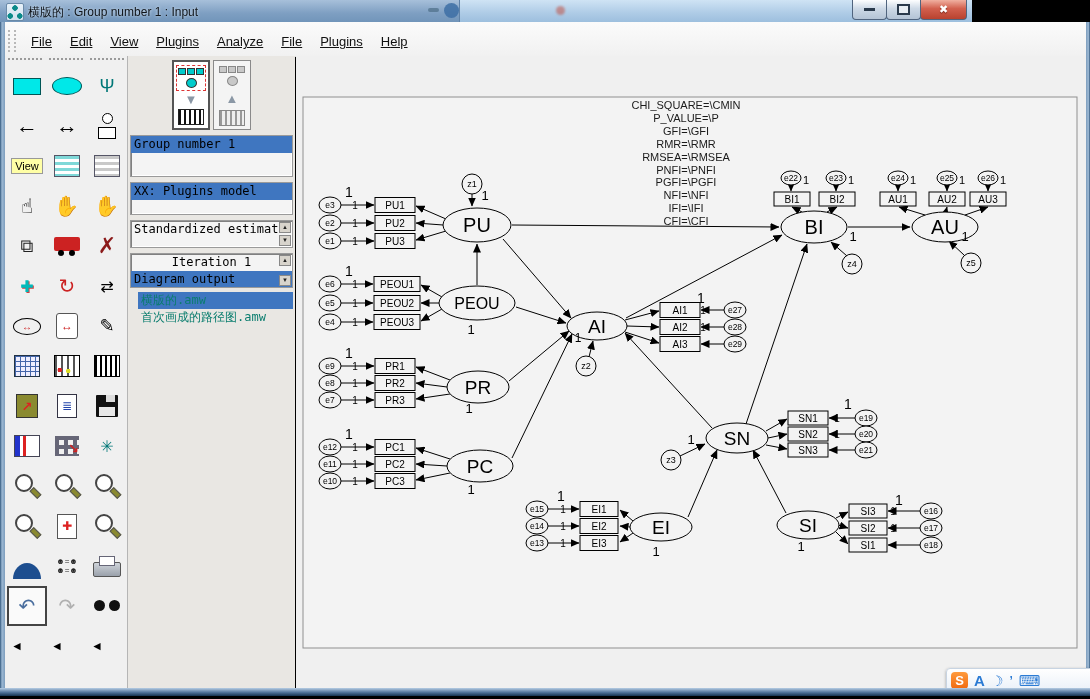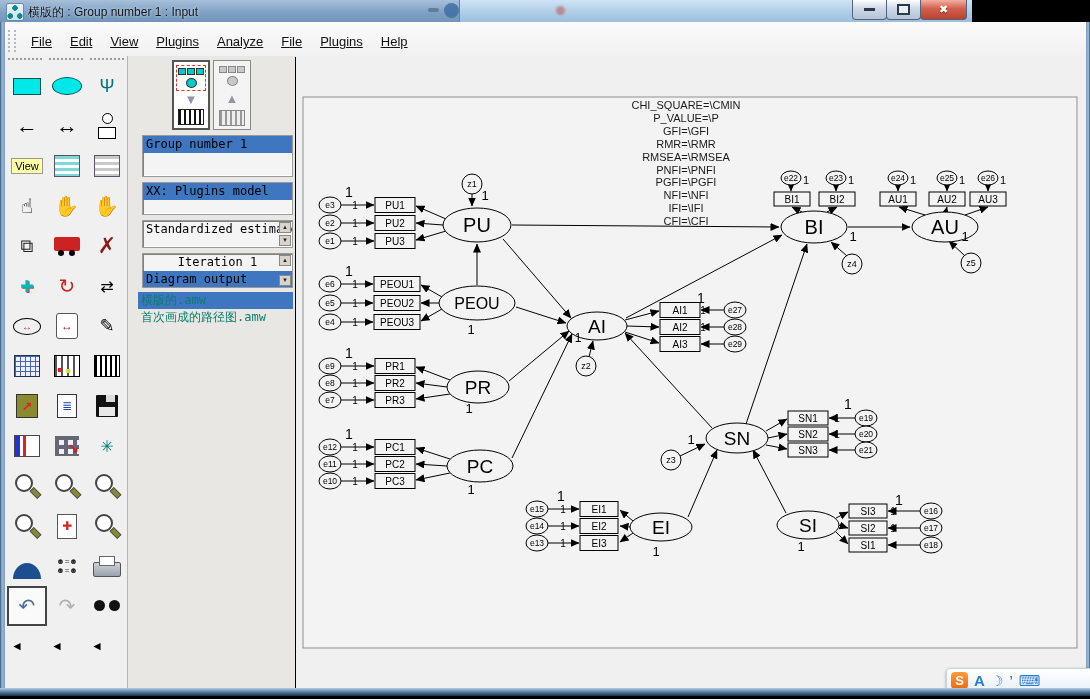--- a/index.html
+++ b/index.html
@@ -99,21 +99,21 @@
   .mini-diagram{width:28px;height:24px;display:flex;flex-wrap:wrap;justify-content:space-around;align-content:space-around;}
   .vbtn.active .mini-diagram{border:1px dashed #d33;}
   .mini-diagram i{width:6px;height:5px;background:#0cc;border:1px solid #333;}
   .mini-diagram em{width:9px;height:8px;background:#0cc;border:1px solid #333;border-radius:50%;}
   .vbtn.disabled .mini-diagram i,.vbtn.disabled .mini-diagram em{background:#c8c8c8;border-color:#888;}
   .varrow{font-size:13px;color:#8a97a5;line-height:12px;}
   .vbtn.active .varrow::before{content:"▼";}
   .vbtn.disabled .varrow::before{content:"▲";}
   .mini-abacus{width:24px;height:14px;border:1px solid #222;background:repeating-linear-gradient(90deg,#111 0 2px,#fff 2px 5px);}
   .vbtn.disabled .mini-abacus{border-color:#888;background:repeating-linear-gradient(90deg,#999 0 2px,#eee 2px 5px);}
-  .box{position:relative;margin:5px 2px 0 14px;background:#f4f4f4;border:1px solid #9a9a9a;box-shadow:inset 1px 1px 0 #808080, inset -1px -1px 0 #fff;overflow:hidden;}
+  .box{position:relative;margin:5px 2px 0 2px;background:#f4f4f4;border:1px solid #9a9a9a;box-shadow:inset 1px 1px 0 #808080, inset -1px -1px 0 #fff;overflow:hidden;}
   .mono{font-family:"DejaVu Sans Mono","Liberation Mono",monospace;}
   .li{font-size:12px;line-height:15px;padding:1px 3px;color:#000;white-space:nowrap;}
   .li.sel{background:#3f76c0;}
   .li.filetext{color:#0a7d6e;margin-left:8px;}
   .li.center{text-align:center;}
   .spinner{position:absolute;right:1px;top:1px;bottom:1px;width:12px;display:flex;flex-direction:column;justify-content:space-between;}
   .spin{width:12px;height:11px;background:#d8d4cc;border:1px solid #888;box-sizing:border-box;font-size:6px;line-height:9px;text-align:center;color:#222;}
   .files{margin:4px 2px 0 2px;}
   
   .canvas{position:absolute;left:296px;top:56px;width:790px;height:632px;background:#f0f0f0;}

